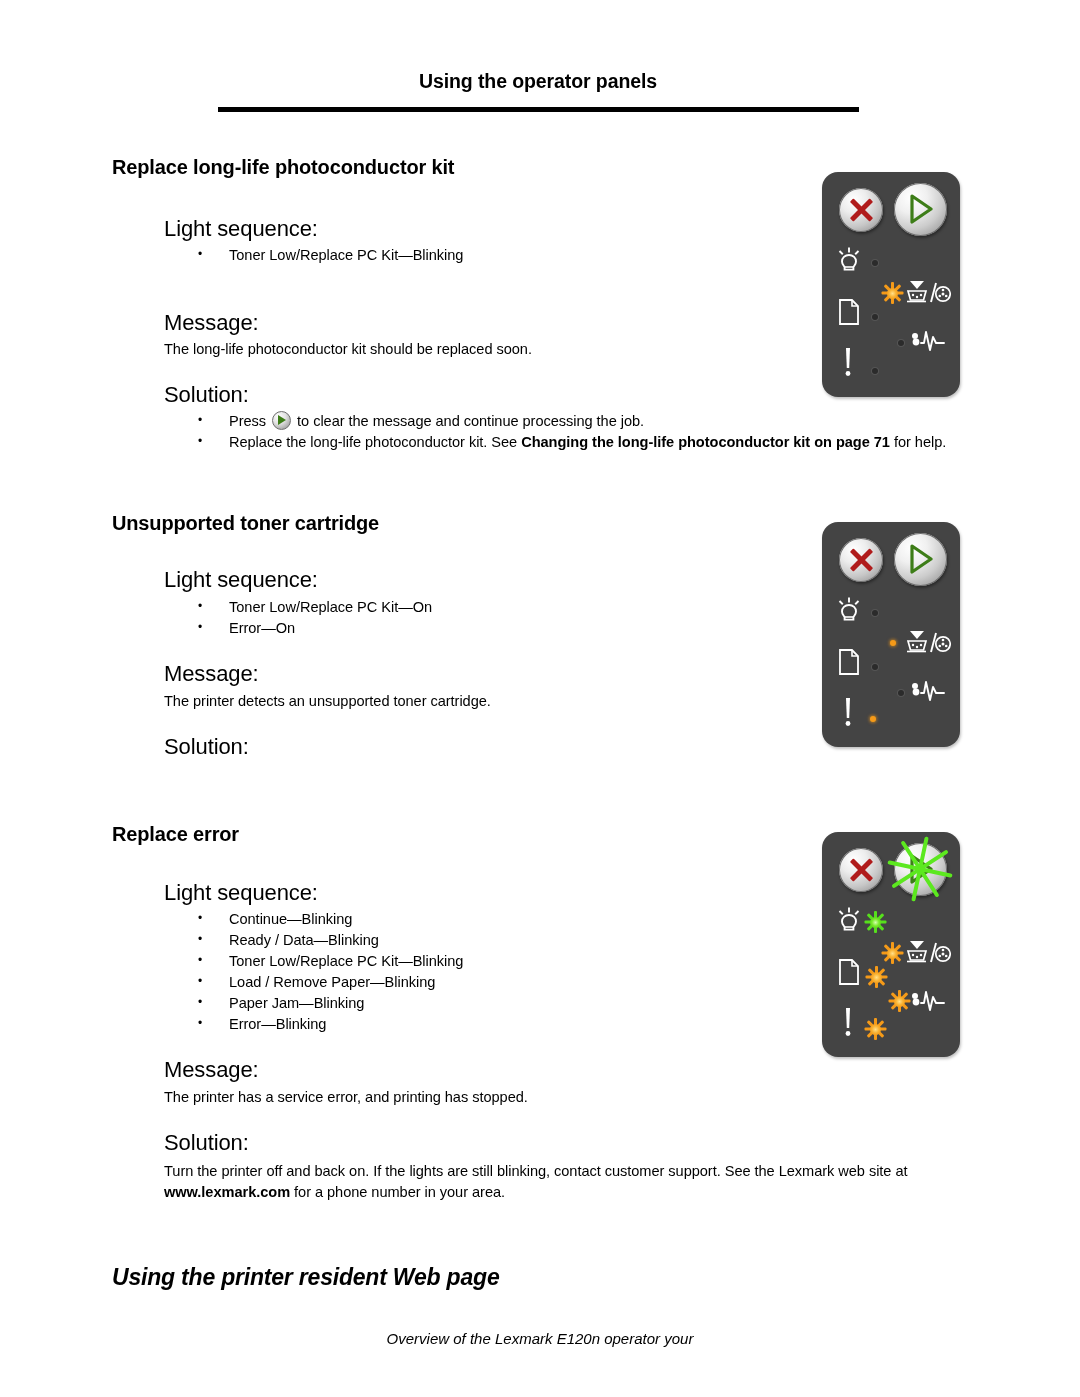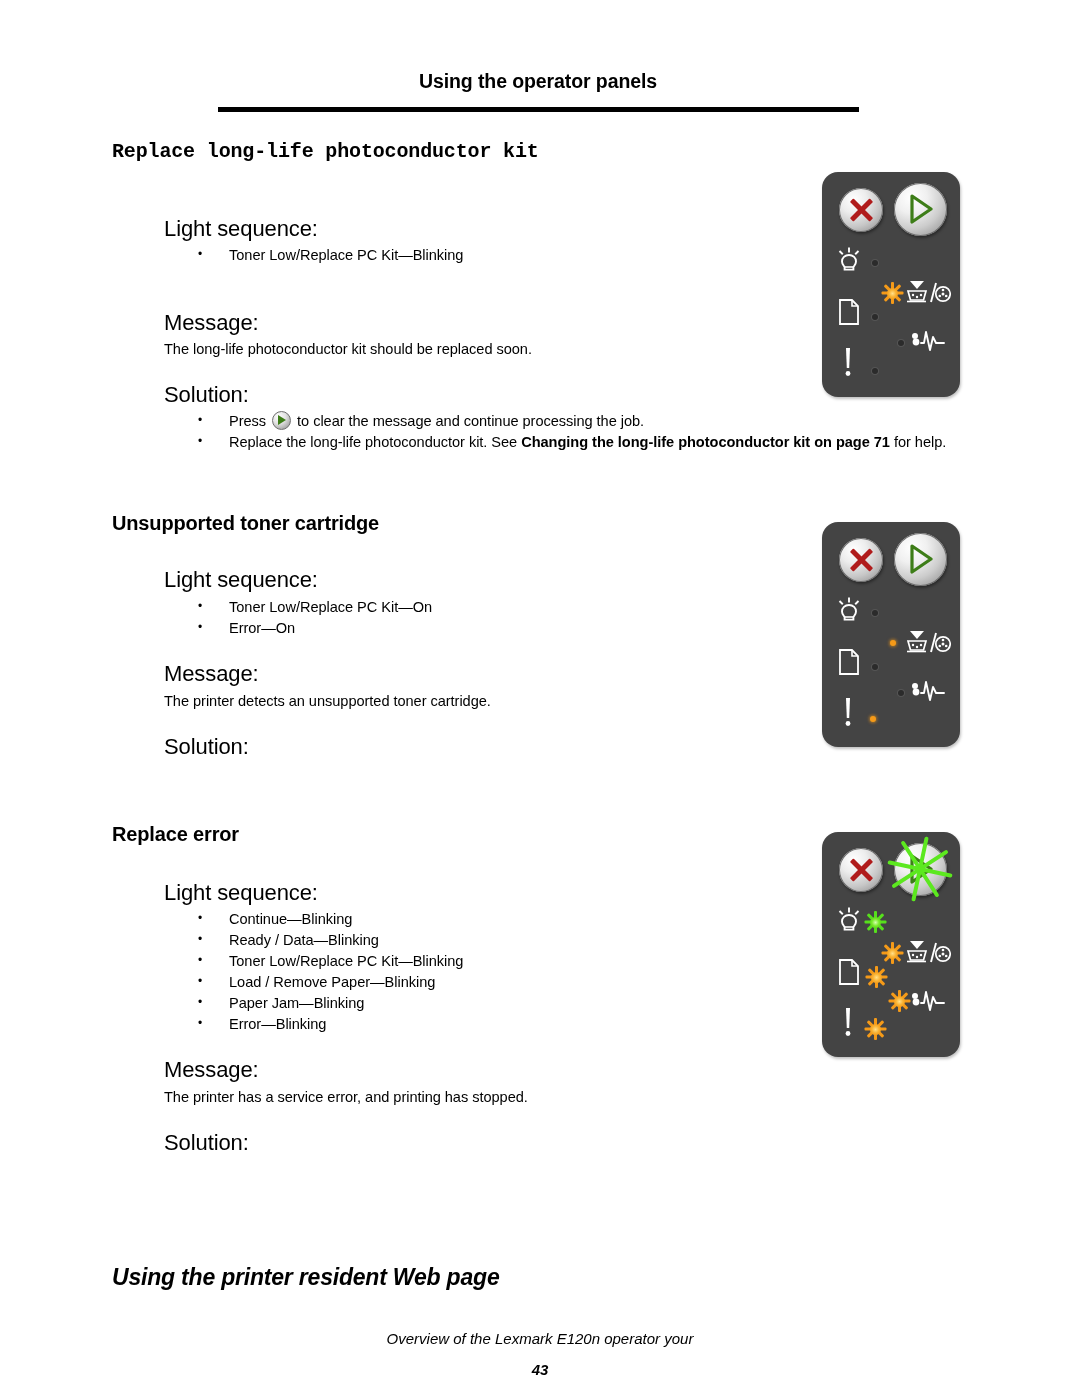--- a/index.html
+++ b/index.html
@@ -278,21 +278,21 @@
   .burst-big i:nth-child(4) { transform: rotate(147deg); }
 </style>
 </head>
 <body>
 
 <div class="page">
 
   <div class="running-header">Using the operator panels</div>
   <div class="header-rule"></div>
 
-  <div class="sec-heading" style="top:104px;font-family:Liberation Mono, monospace;">Replace long-life photoconductor kit</div>
+  <div class="sec-heading" style="top:120px;">Replace long-life photoconductor kit</div>
 
   <div class="sub-heading" style="top:180px;">Light sequence:</div>
   <ul class="bullets" style="top:209px;">
     <li>Toner Low/Replace PC Kit—Blinking</li>
   </ul>
 
   <div class="sub-heading" style="top:274px;">Message:</div>
   <div class="para" style="top:303px;">The long-life photoconductor kit should be replaced soon.</div>
 
   <div class="sub-heading" style="top:346px;">Solution:</div>
@@ -459,20 +459,21 @@
     <li>Toner Low/Replace PC Kit—Blinking</li>
     <li>Load / Remove Paper—Blinking</li>
     <li>Paper Jam—Blinking</li>
     <li>Error—Blinking</li>
   </ul>
 
   <div class="sub-heading" style="top:1021px;">Message:</div>
   <div class="para" style="top:1051px;">The printer has a service error, and printing has stopped.</div>
 
   <div class="sub-heading" style="top:1094px;">Solution:</div>
+  <div class="para wide" style="top:1125px;"><span>Turn the printer off and back on. If the lights are still blinking, contact customer support. See the Lexmark web site at </span><b class="ref">www.lexmark.com</b><span> for a phone number in your area.</span></div>
 
   <div class="panel" style="left:822px; top:796px;">
     <div class="btn btn-stop">
         <span class="x-glyph"></span>
       </div>
     <div class="btn btn-continue">
       <svg class="tri-outline" viewBox="0 0 24 30">
         <polygon points="3,2 22,15 3,28" fill="none" stroke="#3d7d18" stroke-width="3.2" stroke-linejoin="round"></polygon>
       </svg>
     </div>
@@ -564,15 +565,14 @@
         <i></i>
         <i></i>
         <i></i>
         <b></b>
       </div>
   </div>
 
   <div class="chapter-heading" style="top:1228px;">Using the printer resident Web page</div>
 
   <div class="footer-line" style="top:1294px;">Overview of the Lexmark E120n operator your</div>
-  <div class="footer-page" style="top:1325px;">43</div>
 
 </div>
 
 </body></html>

